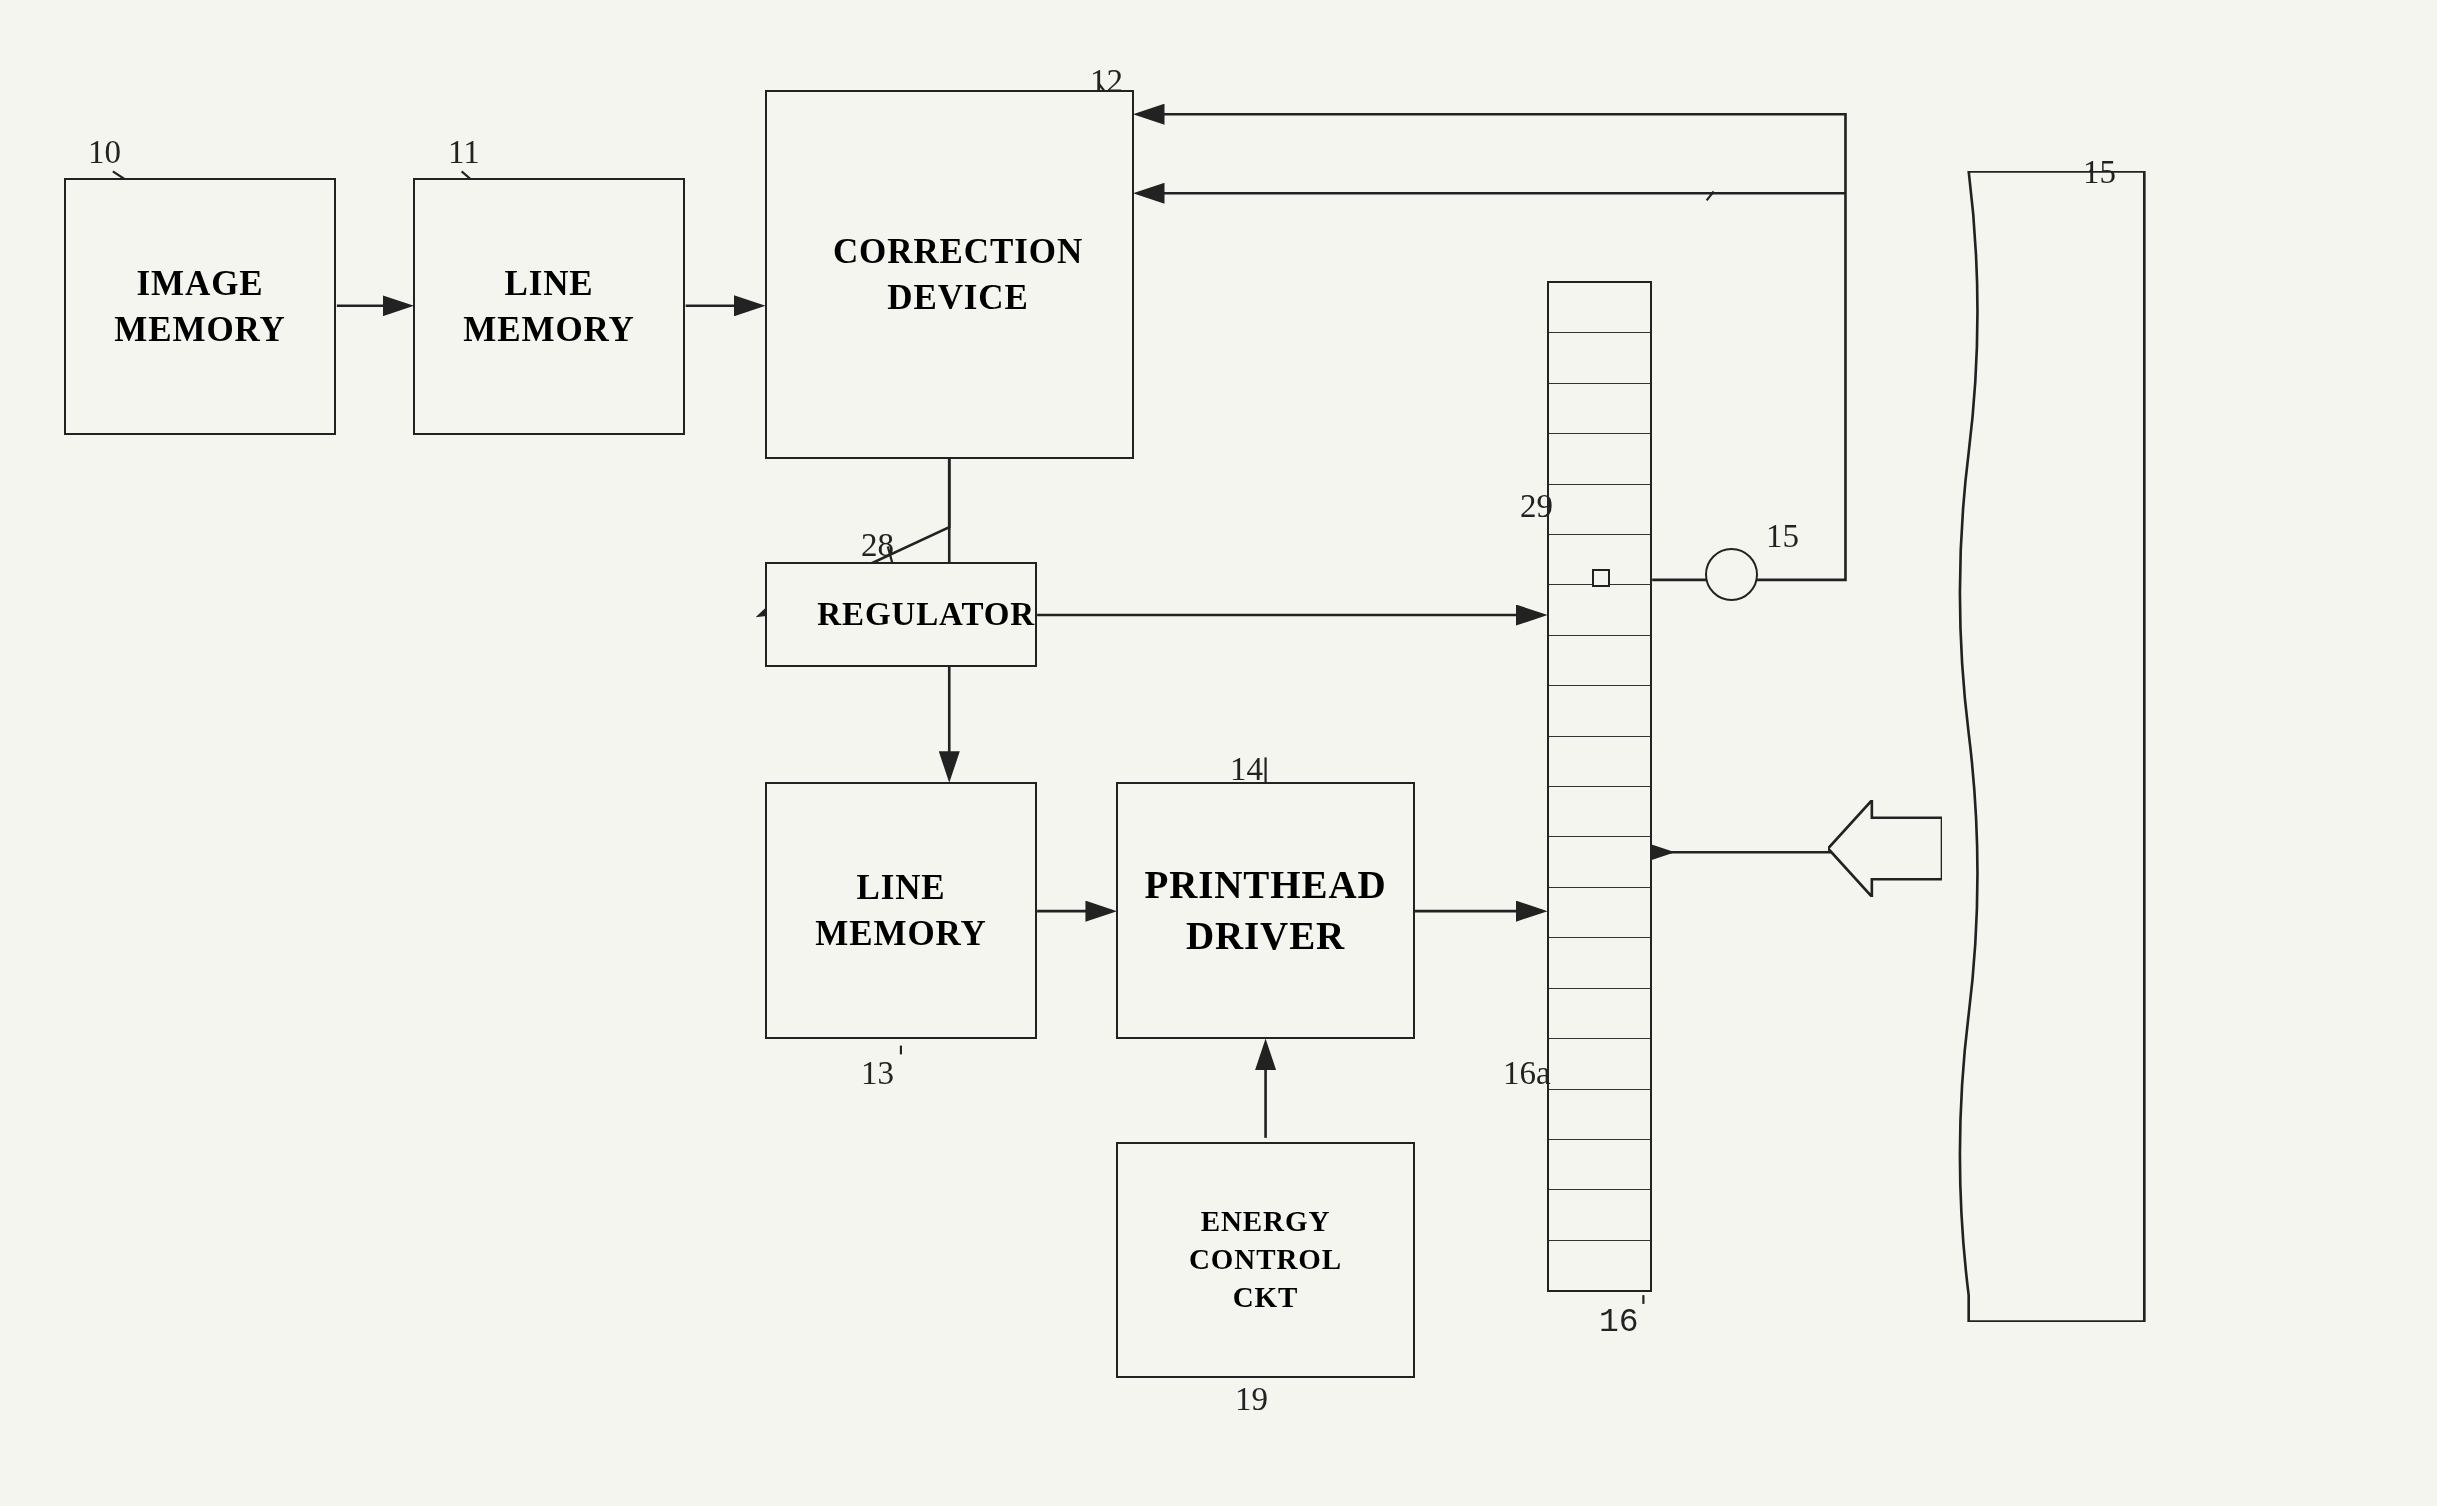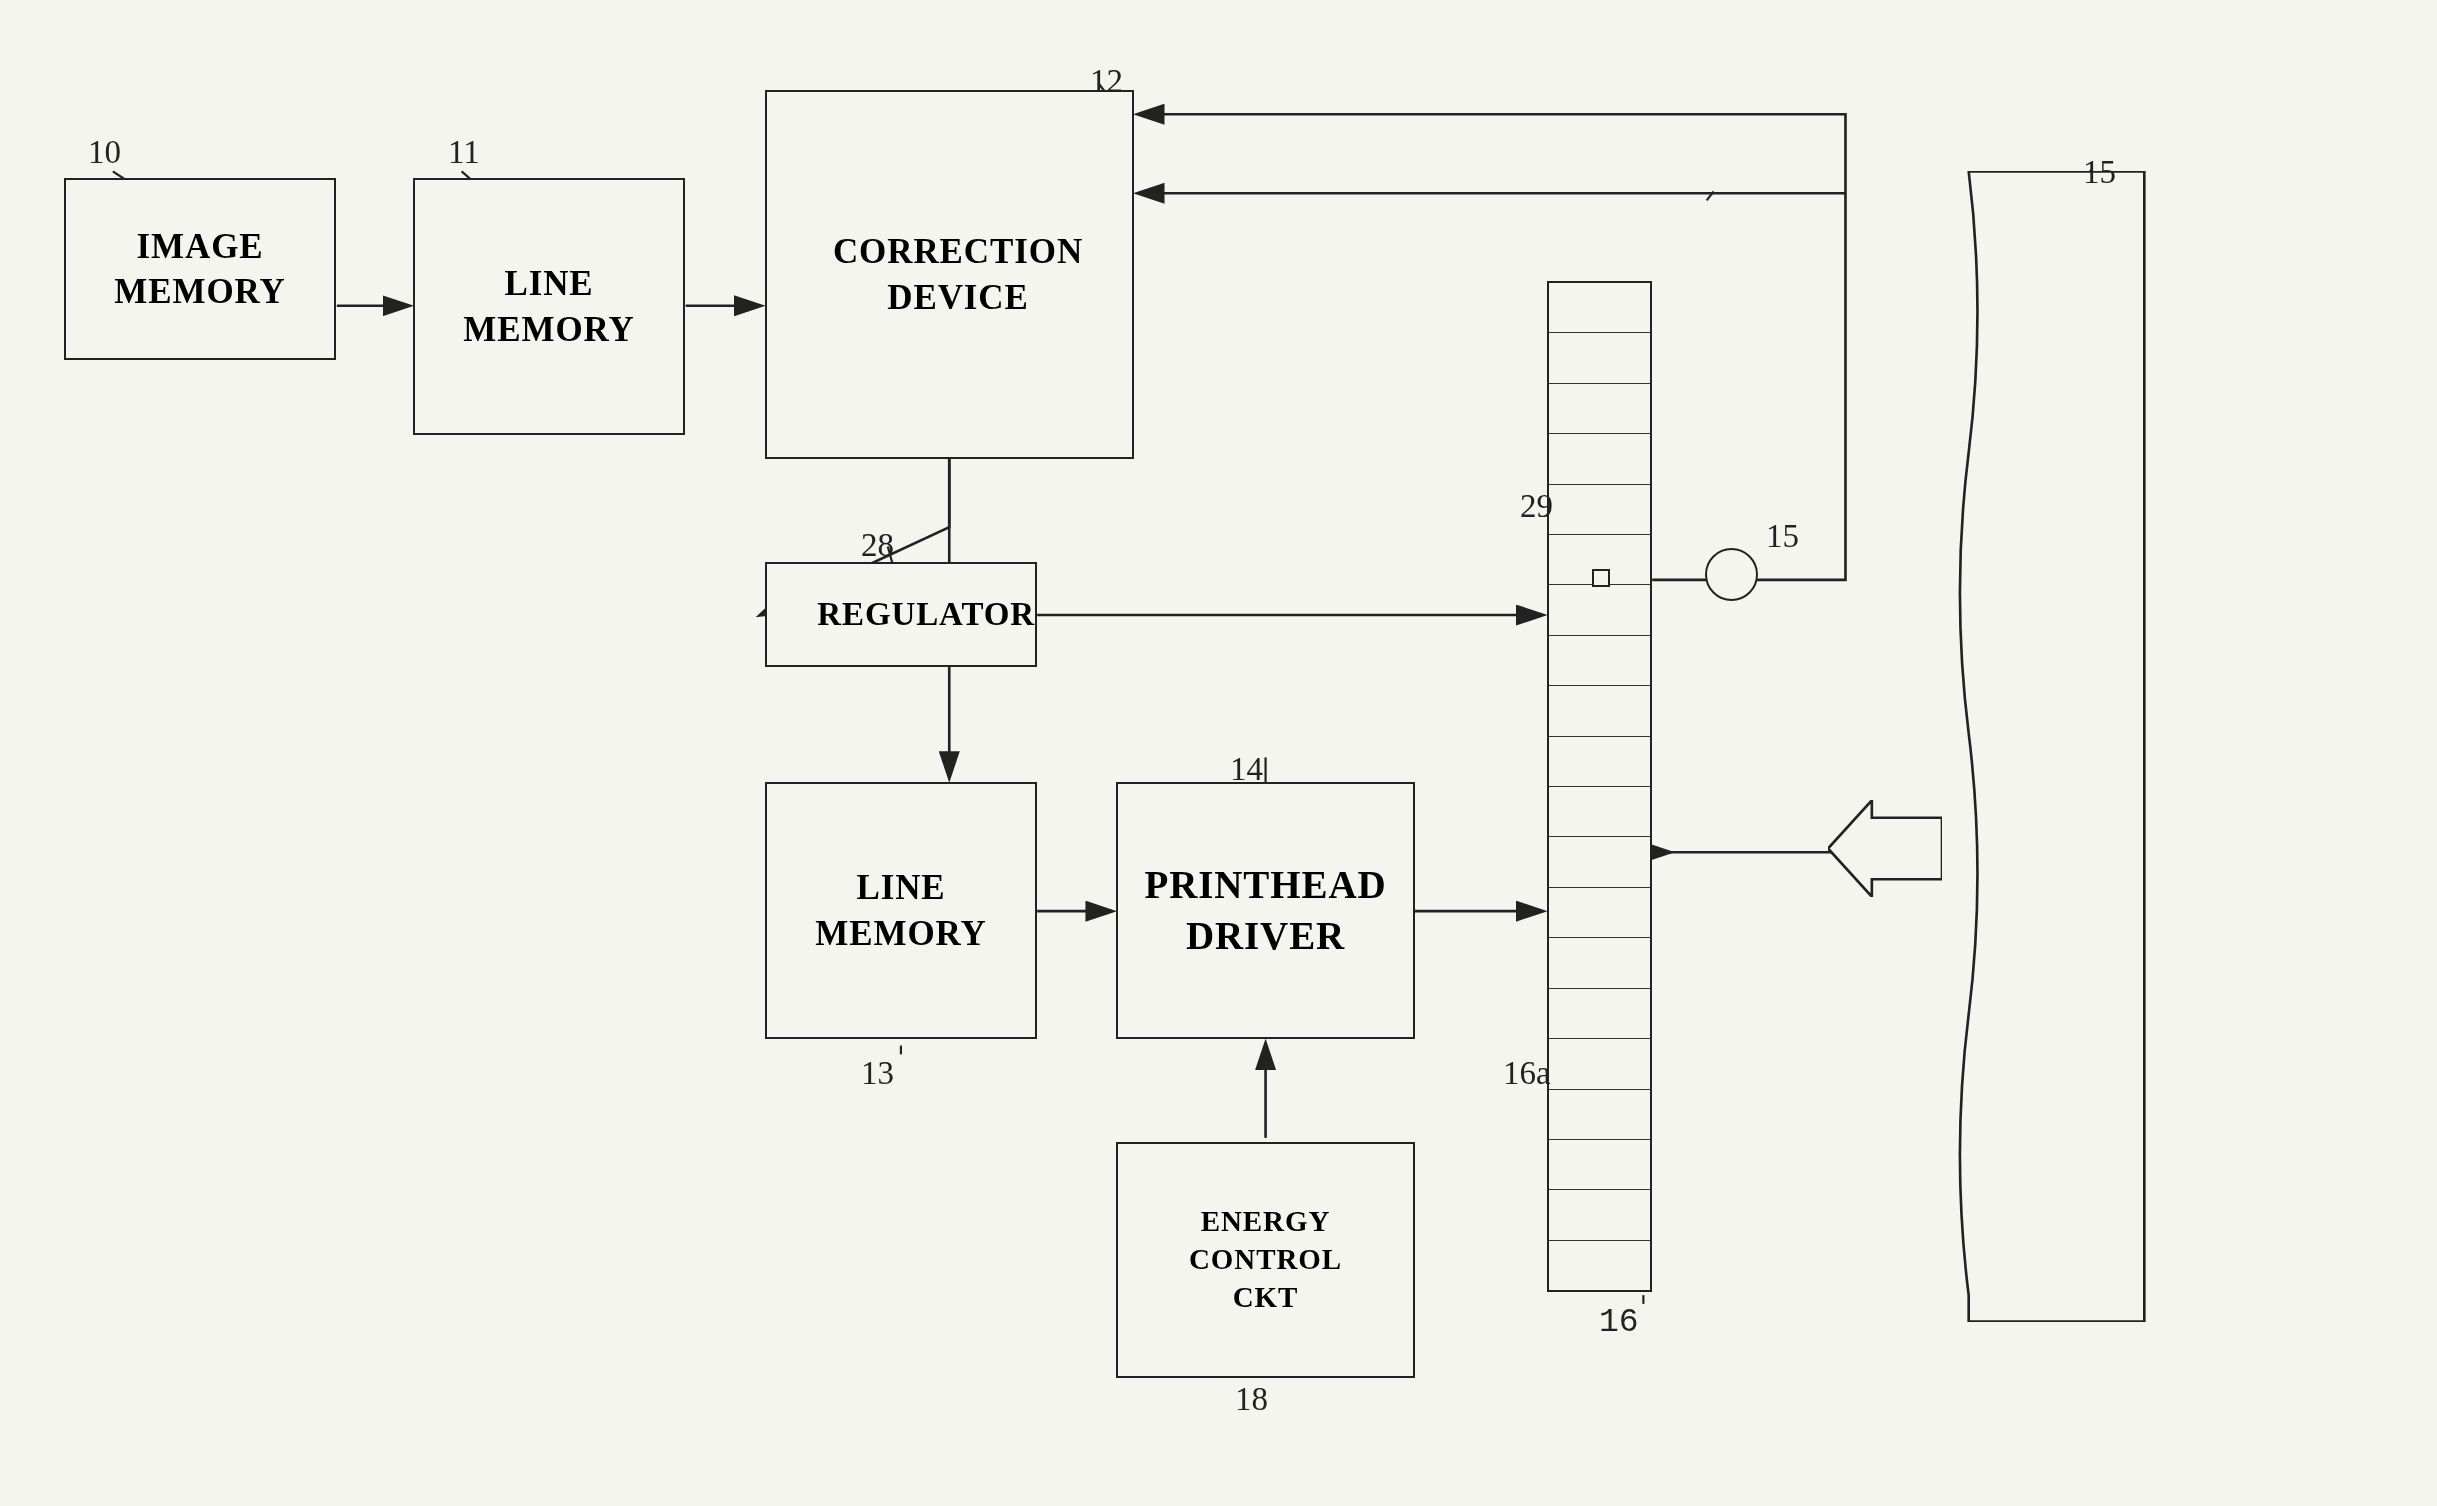--- a/index.html
+++ b/index.html
@@ -120,21 +120,21 @@
     <line x1="1440" y1="1568" x2="1440" y2="1564" stroke="#222" stroke-width="2.5"></line>
 
     <line x1="1870" y1="1484" x2="1870" y2="1474" stroke="#222" stroke-width="2.5"></line>
 
     <line x1="2380" y1="193" x2="2370" y2="205" stroke="#222" stroke-width="2.5"></line>
 
     <line x1="1950" y1="218" x2="1942" y2="228" stroke="#222" stroke-width="2.5"></line>
 
   </svg>
 
-  <div class="box" style="left:64px; top:178px; width:272px; height:182px; font-size:35px;">
+  <div class="box" style="left:64px; top:178px; width:272px; height:257px; font-size:35px;">
     <span>IMAGE
 MEMORY</span>
   </div>
   <div class="ref-label" style="left:88px; top:134px;">
     <span>10</span>
   </div>
 
   <div class="box" style="left:413px; top:178px; width:272px; height:257px; font-size:35px;">
     <span>LINE<br>MEMORY</span>
   </div>
@@ -167,21 +167,21 @@
     <span>PRINTHEAD<br>DRIVER</span>
   </div>
   <div class="ref-label" style="left:1230px; top:751px;">
     <span>14</span>
   </div>
 
   <div class="box" style="left:1116px; top:1142px; width:299px; height:236px; font-size:29px;">
     <span>ENERGY<br>CONTROL<br>CKT</span>
   </div>
   <div class="ref-label" style="left:1235px; top:1381px;">
-    <span>18</span>
+    <span>19</span>
   </div>
 
   <div style="position:absolute; left:1547px; top:281px; width:105px; height:1011px; border:2.6px solid #222; background:#f5f5f0; display:flex; flex-direction:column;">
 
     <div style="flex:1; border-bottom:1.8px solid #333;"></div>
     <div style="flex:1; border-bottom:1.8px solid #333;"></div>
     <div style="flex:1; border-bottom:1.8px solid #333;"></div>
     <div style="flex:1; border-bottom:1.8px solid #333;"></div>
     <div style="flex:1; border-bottom:1.8px solid #333;"></div>
     <div style="flex:1; border-bottom:1.8px solid #333;"></div>

